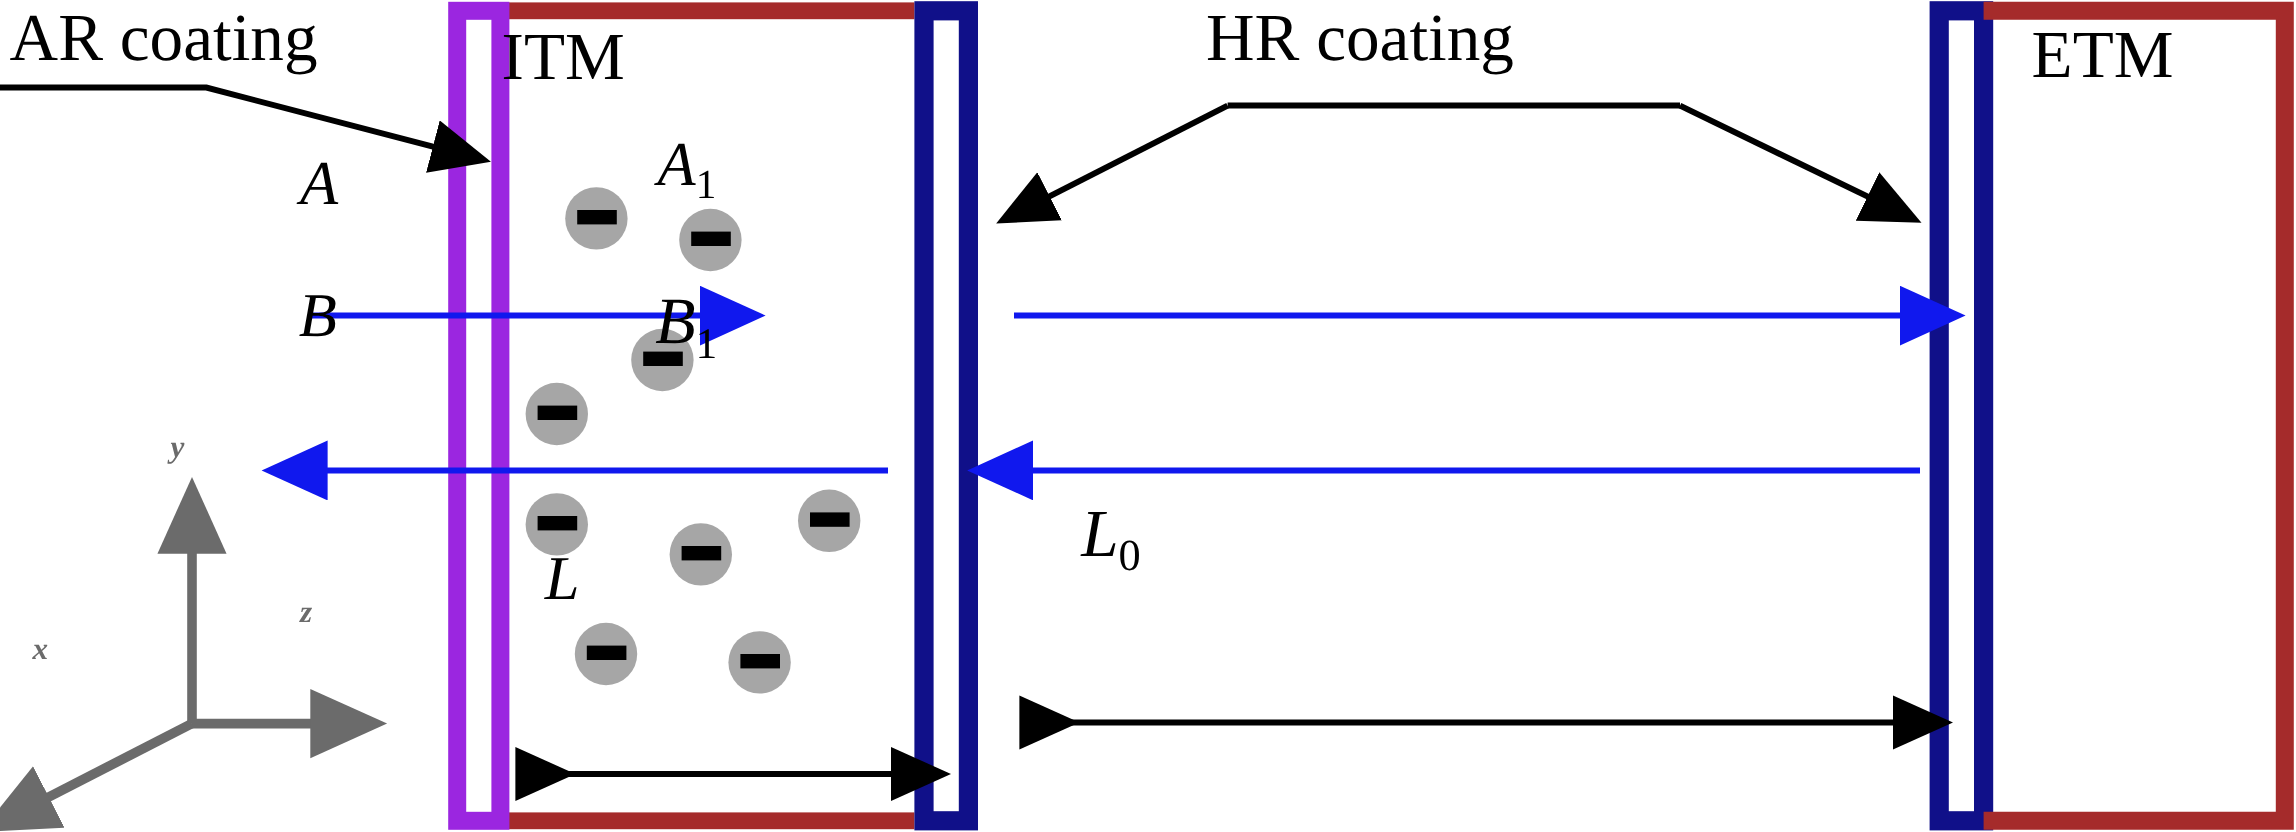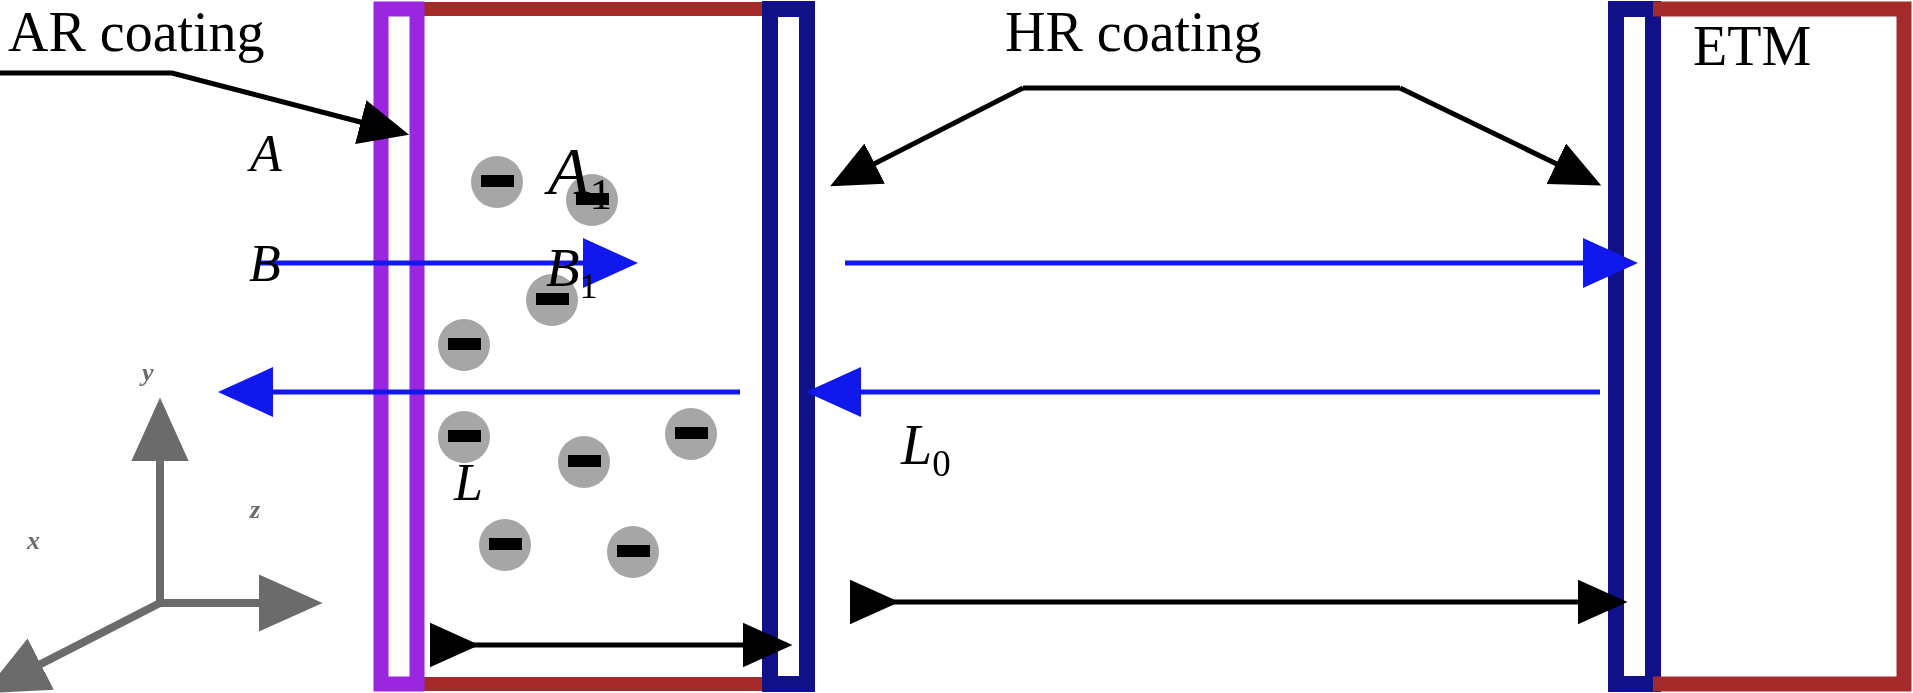--- a/index.html
+++ b/index.html
@@ -162,30 +162,31 @@
 
     <g>
       <line x1="160" y1="603" x2="160" y2="455" stroke="#6b6b6b" stroke-width="8" marker-end="url(#mk-gray)"></line>
       <line x1="160" y1="603" x2="265" y2="603" stroke="#6b6b6b" stroke-width="8" marker-end="url(#mk-gray)"></line>
       <line x1="160" y1="603" x2="35" y2="667" stroke="#6b6b6b" stroke-width="8" marker-end="url(#mk-gray)"></line>
     </g>
   </svg>
 
   <div class="lbl lbl-roman" style="left:8px; top:4px; font-size:56px;">AR coating</div>
 
+  <div class="lbl lbl-roman" style="left:418px; top:20px; font-size:56px;">ITM</div>
 
   <div class="lbl lbl-roman" style="left:1693px; top:18px; font-size:56px;">ETM</div>
 
   <div class="lbl lbl-roman" style="left:1005px; top:4px; font-size:56px;">HR coating</div>
 
   <div class="lbl lbl-math" style="left:250px; top:128px; font-size:52px;">A</div>
 
   <div class="lbl lbl-math" style="left:249px; top:238px; font-size:52px;">B</div>
 
-  <div class="lbl lbl-math" style="left:548px; top:137px; font-size:68px;">
+  <div class="lbl lbl-math" style="left:548px; top:112px; font-size:52px;">
     <span>A</span><span class="sub">1</span>
   </div>
 
   <div class="lbl lbl-math" style="left:546px; top:240px; font-size:55px;">
     <span>B</span><span class="sub">1</span>
   </div>
 
   <div class="lbl lbl-math" style="left:454px; top:457px; font-size:52px;">L</div>
 
   <div class="lbl lbl-math" style="left:901px; top:417px; font-size:56px;">

